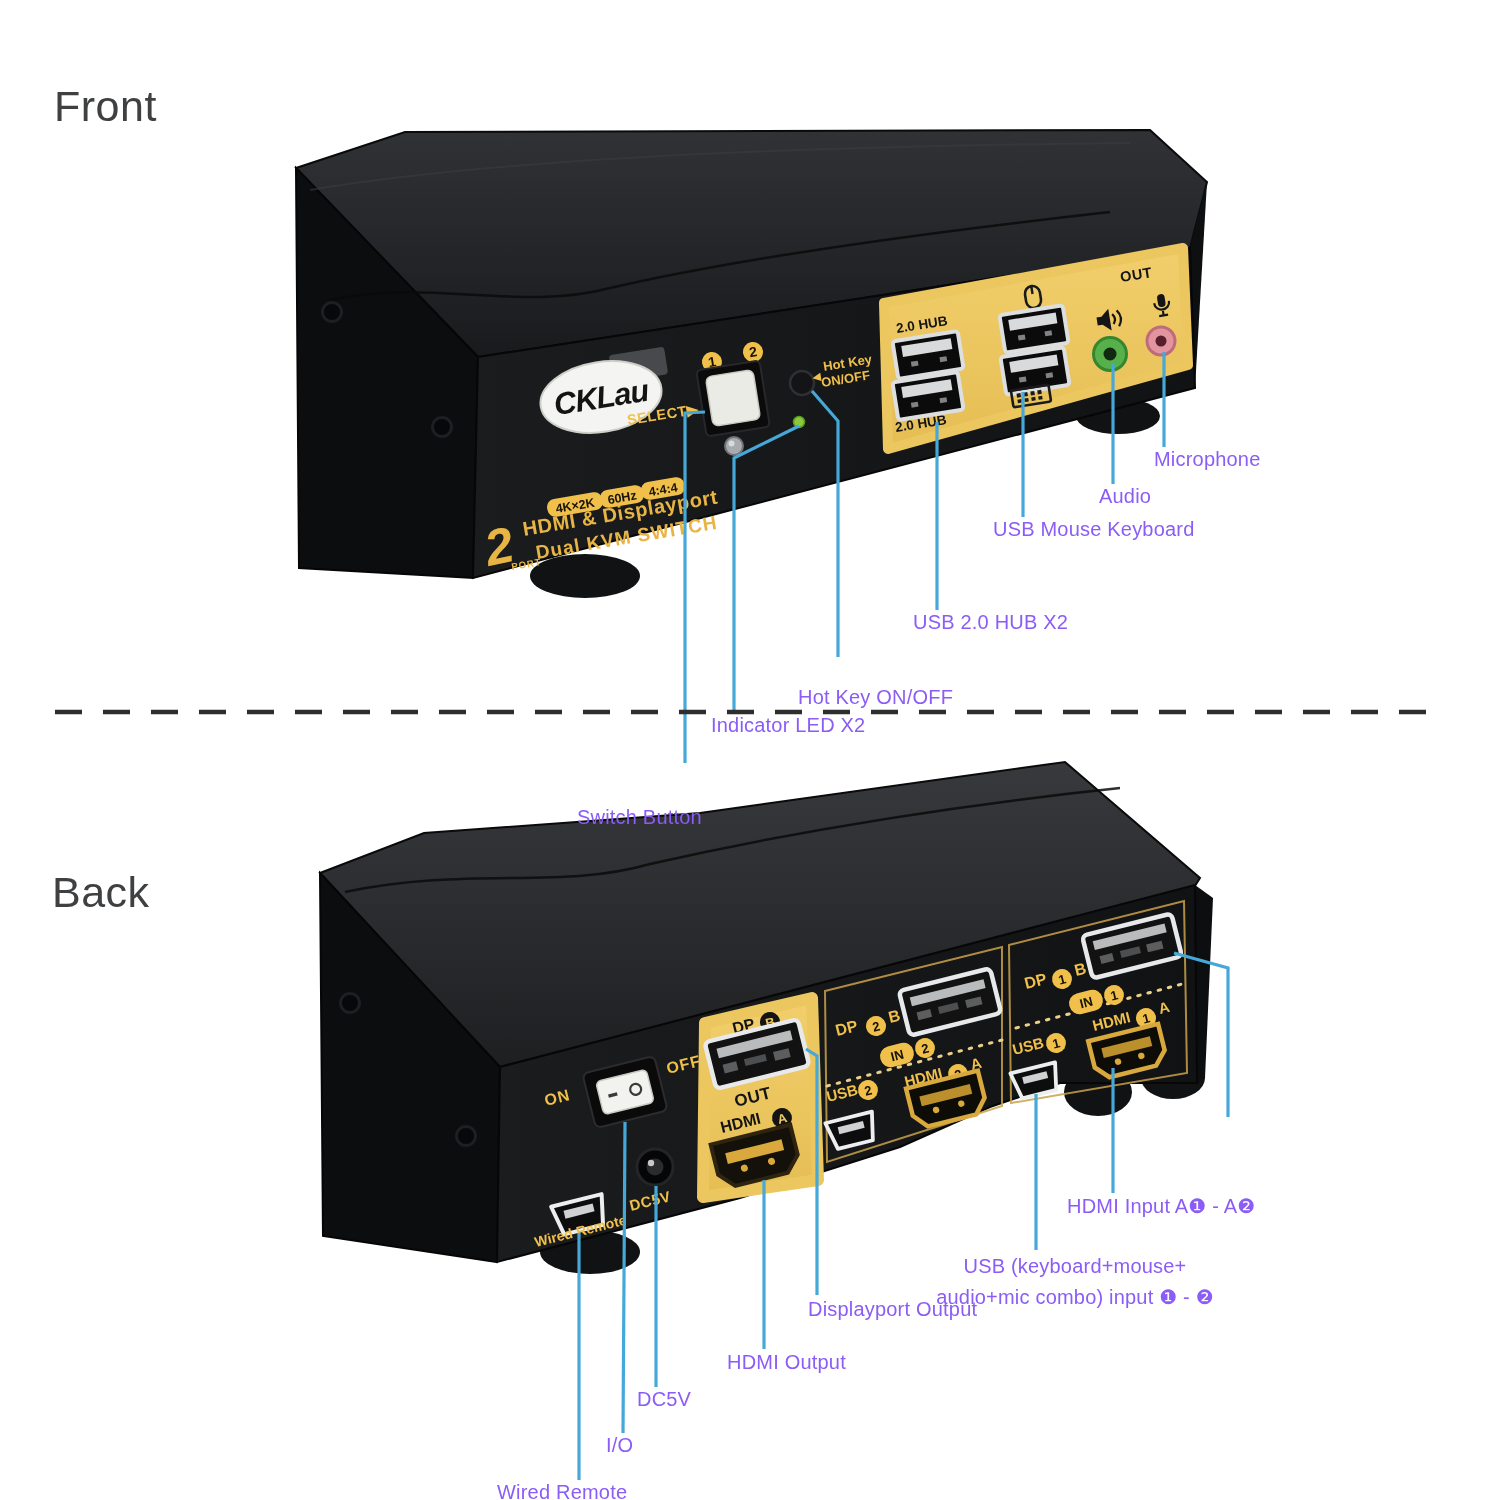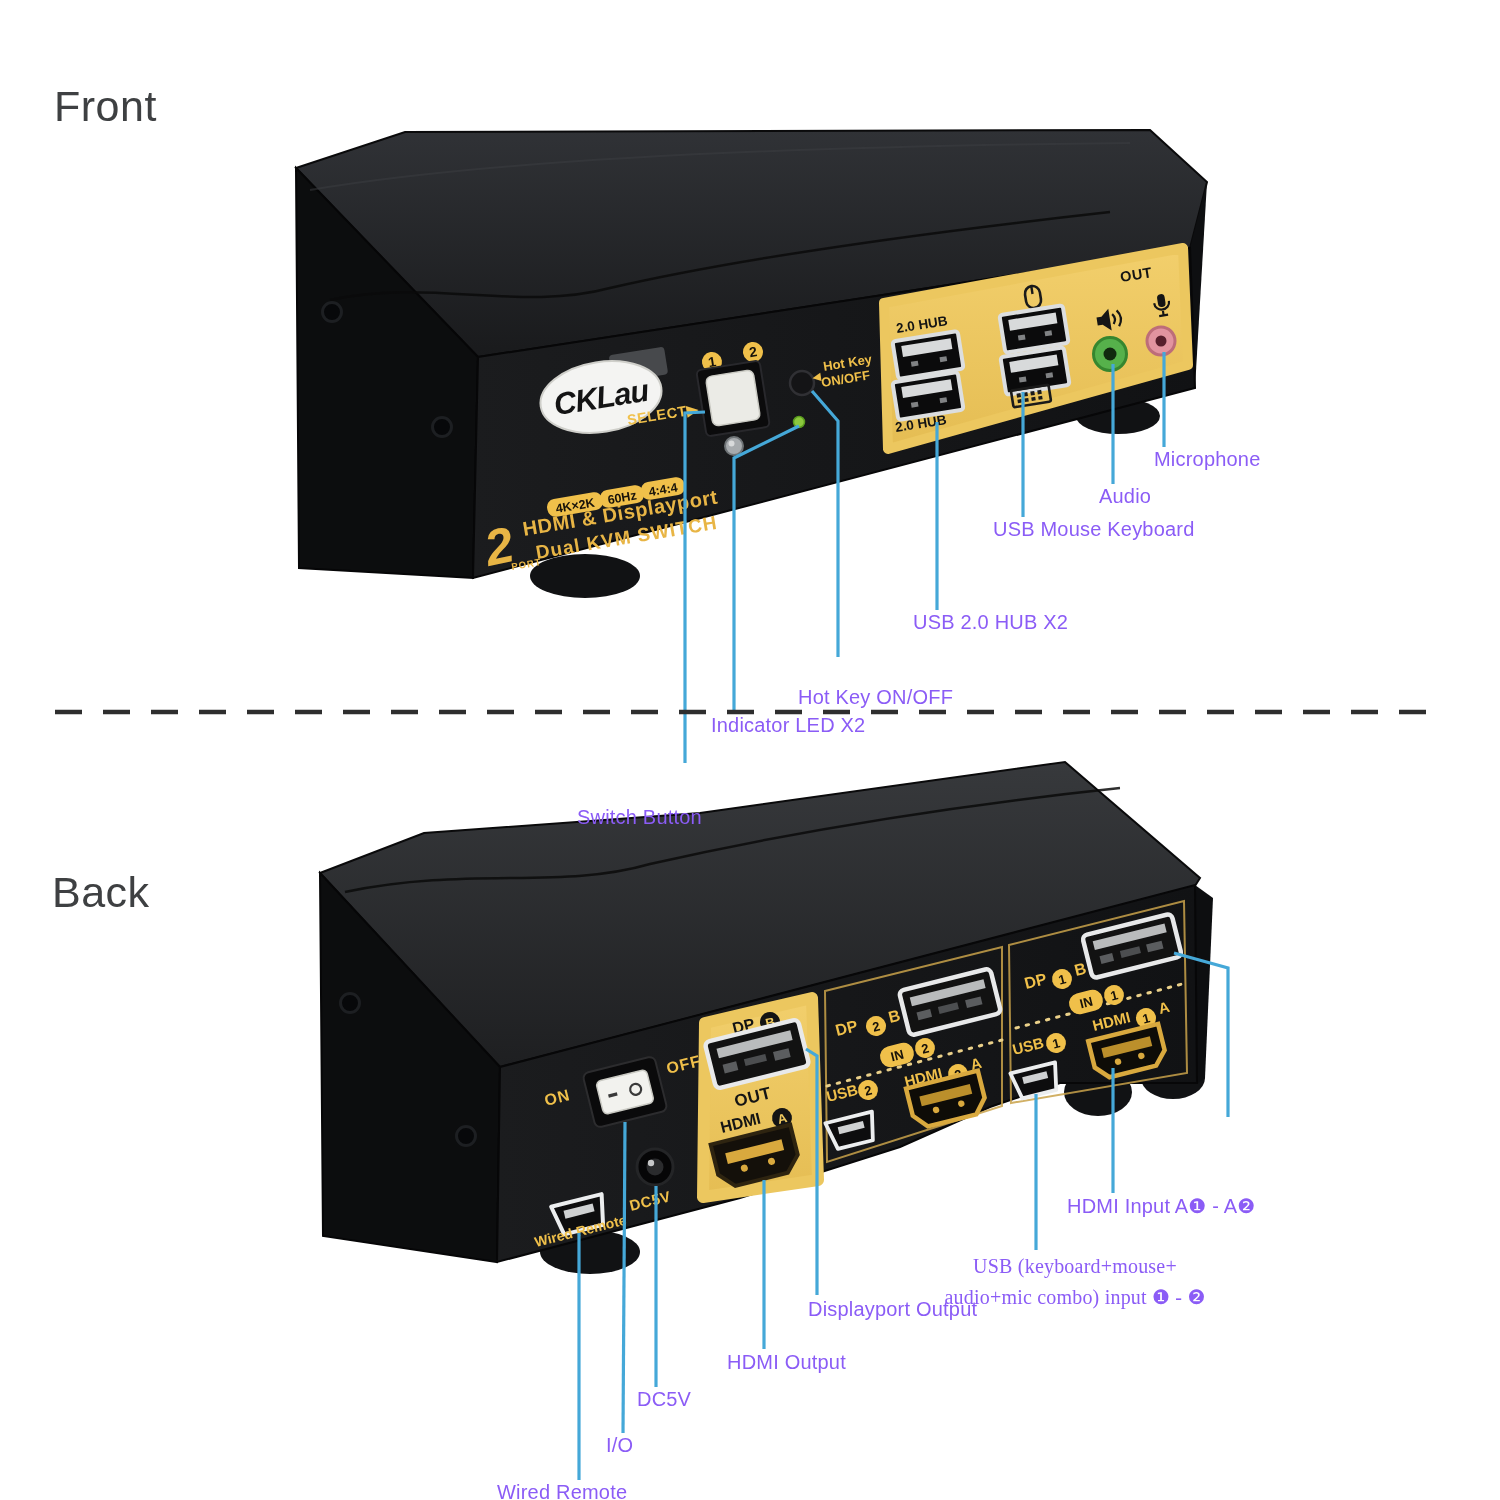--- a/index.html
+++ b/index.html
@@ -359,21 +359,21 @@
 
 <div class="callout-label" style="left:1154px;top:448px;">Microphone</div>
 <div class="callout-label" style="left:1099px;top:485px;">Audio</div>
 <div class="callout-label" style="left:993px;top:518px;">USB Mouse Keyboard</div>
 <div class="callout-label" style="left:913px;top:611px;">USB 2.0 HUB X2</div>
 <div class="callout-label" style="left:798px;top:658px;margin-top:28px;">Hot Key ON/OFF</div>
 <div class="callout-label" style="left:711px;top:714px;">Indicator LED X2</div>
 <div class="callout-label" style="left:577px;top:806px;">Switch Button</div>
 
 <div class="callout-label" style="left:1067px;top:1194px;text-align:right;">HDMI Input A❶ - A❷</div>
-<div class="callout-label center2" style="left:860px;top:1251px;width:430px;font-family:Liberation Serif, serif;">
+<div class="callout-label center2" style="left:860px;top:1251px;width:430px;">
   <div>USB (keyboard+mouse+</div>
   <div>audio+mic combo) input ❶ - ❷</div>
 </div>
 <div class="callout-label" style="left:808px;top:1298px;">Displayport Output</div>
 <div class="callout-label" style="left:727px;top:1351px;">HDMI Output</div>
 <div class="callout-label" style="left:637px;top:1388px;">DC5V</div>
 <div class="callout-label" style="left:606px;top:1434px;">I/O</div>
 <div class="callout-label" style="left:497px;top:1481px;">Wired Remote</div>
 
 </div>

